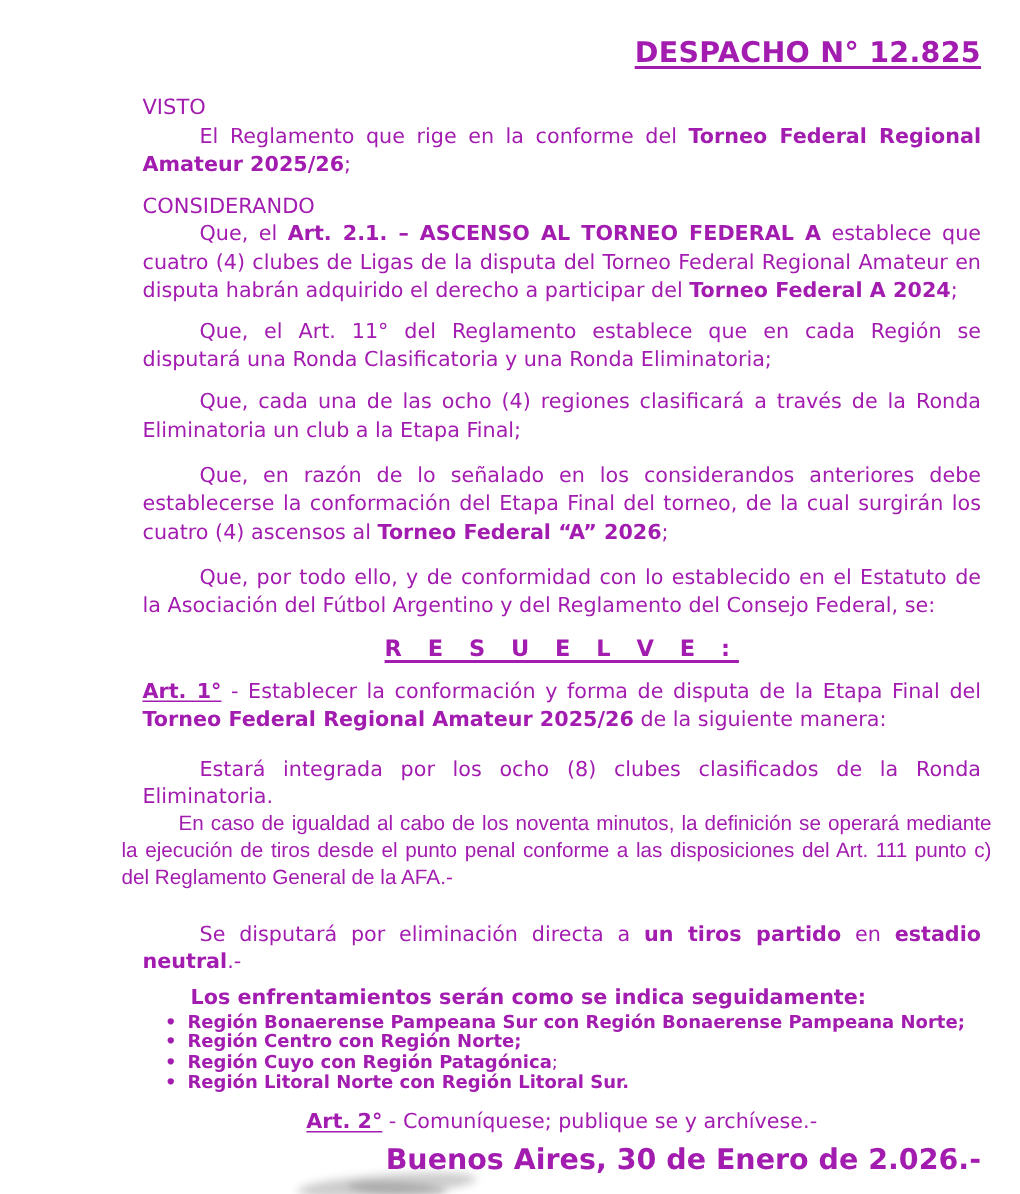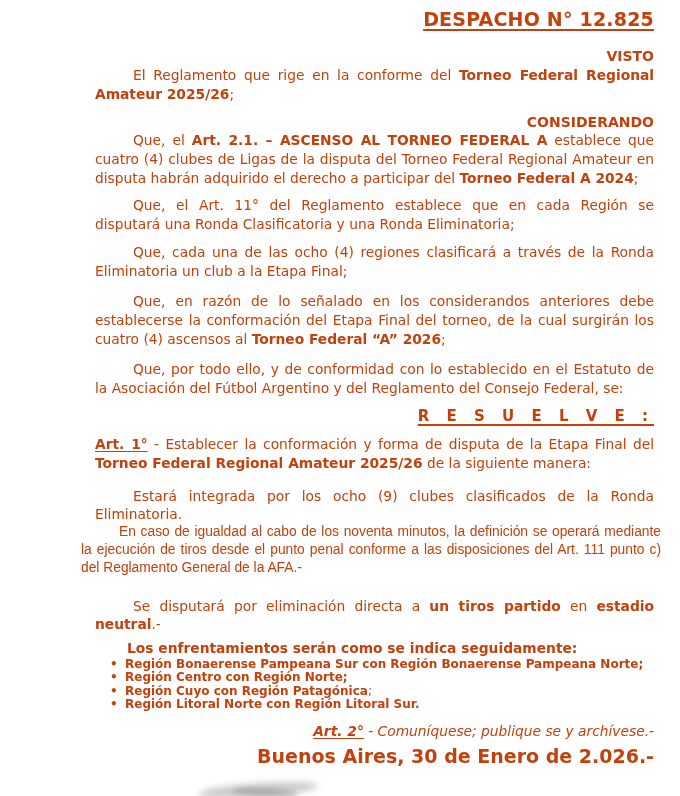--- a/index.html
+++ b/index.html
@@ -1,36 +1,36 @@
 <!DOCTYPE html>
 <html><head>
 <meta charset="utf-8">
 <style>
   html,body{margin:0;padding:0;background:#ffffff;}
   .page{
     width:680px;height:796px;box-sizing:border-box;position:relative;overflow:hidden;
-    background:#ffffff;color:#c2410c;
+    background:#ffffff;color:#a21caf;
     font-family:"DejaVu Sans",sans-serif;font-size:13.8px;line-height:19px;
-    padding:8px 26px 0 95px;
+    padding:24px 26px 0 95px;
   }
   p{margin:0;text-align:justify;}
   .title-row{text-align:right;line-height:22px;margin:0 0 15px 0;}
   .title{
     font-weight:bold;font-size:19px;letter-spacing:.2px;
     text-decoration:underline;text-decoration-thickness:2px;text-underline-offset:3px;
   }
-  .h{font-weight:bold;font-size:14px;line-height:19px;text-align:right;}
+  .h{font-weight:normal;font-size:14px;line-height:19px;text-align:left;}
   .h-cons{line-height:17px;}
   .ind{text-indent:38px;}
   .b{font-weight:bold;}
   .u{text-decoration:underline;text-underline-offset:2px;}
   .mb6{margin-bottom:6px}.mb8{margin-bottom:8px}.mb9{margin-bottom:9px}
   .mb10{margin-bottom:10px}.mb11{margin-bottom:11px}.mb14{margin-bottom:14px}
   .mb5{margin-bottom:20px}.mb0{margin-bottom:0}
-  .res-row{text-align:right;margin:0 0 9px 0;line-height:19px;}
+  .res-row{text-align:center;margin:0 0 9px 0;line-height:19px;}
   .res{
     font-weight:bold;font-size:15px;letter-spacing:6px;
     text-decoration:underline;text-decoration-thickness:1.5px;text-underline-offset:3px;
   }
   .lh18{line-height:18px;}
   .alt{
     font-family:"Liberation Sans",sans-serif;line-height:18px;
     margin-left:-14px;margin-right:-7px;text-indent:38px;
   }
   .intro{text-indent:32px;text-align:left;font-weight:bold;}
@@ -38,21 +38,21 @@
     list-style:none;margin:0 0 10px 0;padding:0;
     font-weight:bold;font-size:12px;line-height:13.4px;text-align:left;
   }
   ul.matchups li{position:relative;padding-left:30px;}
   .dot{position:absolute;left:15px;top:0;}
   .nb{font-weight:normal;}
   .final-bold{
     font-weight:bold;font-size:13.8px;line-height:20px;
     text-indent:26px;text-align:left;margin-bottom:14px;
   }
-  .art2-row{text-align:right;margin-bottom:6px;font-style:italic;}
+  .art2-row{text-align:center;margin-bottom:6px;}
   .dateline{text-align:right;font-weight:bold;font-size:19px;line-height:19px;}
   .sig{position:absolute;left:198px;top:781px;width:125px;height:20px;}
   .sig .s1{
     position:absolute;left:0;top:2px;width:120px;height:14px;background:#9a9a9a;
     border-radius:50%;filter:blur(3px);opacity:.5;transform:rotate(-4deg);
   }
   .sig .s2{
     position:absolute;left:34px;top:7px;width:66px;height:9px;background:#8a8a8a;
     border-radius:50%;filter:blur(2px);opacity:.45;transform:rotate(3deg);
   }
@@ -79,21 +79,21 @@
   <p class="ind mb11"><span>Que, en razón de lo señalado en los considerandos anteriores debe establecerse la conformación del Etapa Final del torneo, de la cual surgirán los cuatro (4) ascensos al </span><span class="b">Torneo Federal “A” 2026</span><span>;</span></p>
 
   <p class="ind mb9">Que, por todo ello, y de conformidad con lo establecido en el Estatuto de la Asociación del Fútbol Argentino y del Reglamento del Consejo Federal, se:</p>
 
   <div class="res-row">
     <span class="res">R E S U E L V E :</span>
   </div>
 
   <p class="mb14"><span class="b u">Art. 1°</span><span> - Establecer la conformación y forma de disputa de la Etapa Final del </span><span class="b">Torneo Federal Regional Amateur 2025/26</span><span> de la siguiente manera:</span></p>
 
-  <p class="ind mb0 lh18">Estará integrada por los ocho (9) clubes clasificados de la Ronda Eliminatoria.</p>
+  <p class="ind mb0 lh18">Estará integrada por los ocho (8) clubes clasificados de la Ronda Eliminatoria.</p>
 
   <p class="alt mb5">En caso de igualdad al cabo de los noventa minutos, la definición se operará mediante la ejecución de tiros desde el punto penal conforme a las disposiciones del Art. 111 punto c) del Reglamento General de la AFA.-</p>
 
   <p class="ind mb6 lh18"><span>Se disputará por eliminación directa a </span><span class="b">un tiros partido</span><span> en </span><span class="b">estadio neutral</span><span>.-</span></p>
 
   <p class="intro mb0">Los enfrentamientos serán como se indica seguidamente:</p>
 
   <ul class="matchups">
     <li><span class="dot">•</span><span>Región Bonaerense Pampeana Sur con Región Bonaerense Pampeana Norte;</span><span class="nb"></span></li>
     <li><span class="dot">•</span><span>Región Centro con Región Norte;</span><span class="nb"></span></li>

